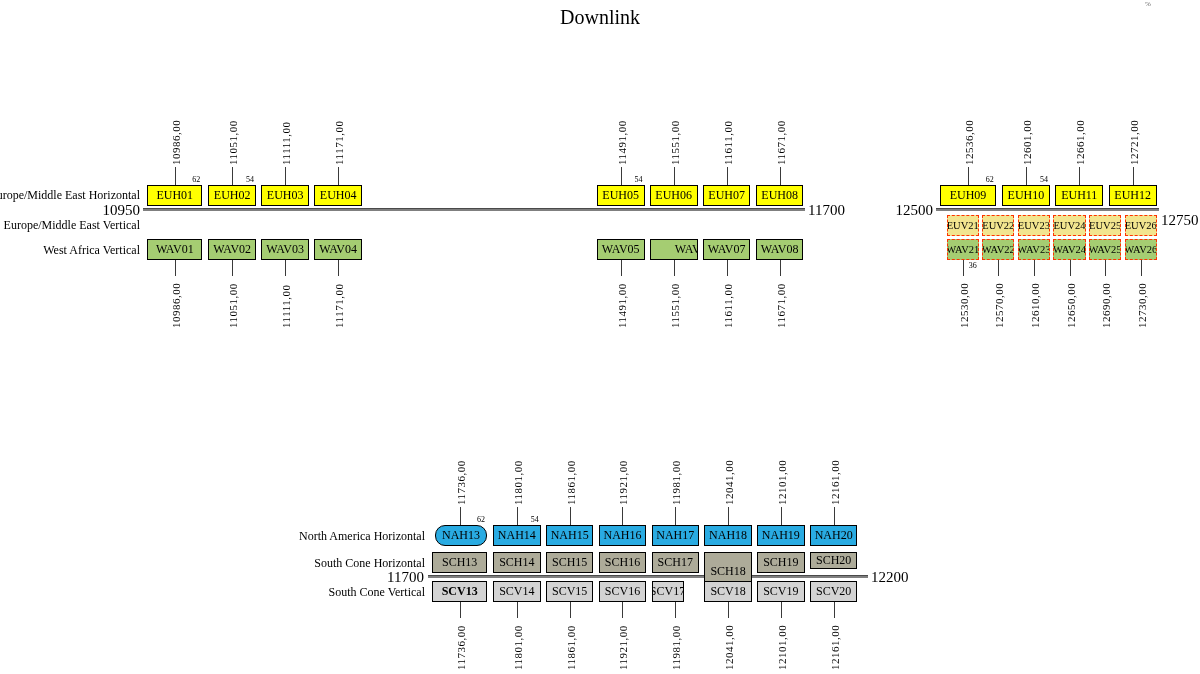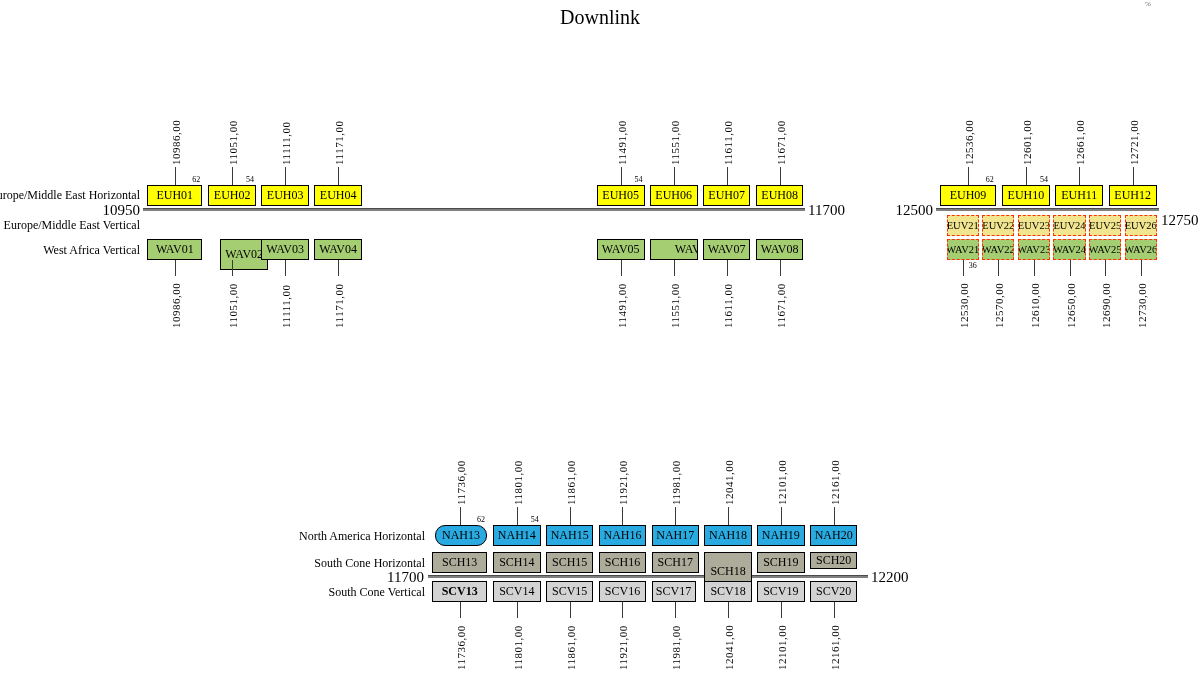--- a/index.html
+++ b/index.html
@@ -123,21 +123,21 @@
     <div class="vlabel" style="left: 1127.69px; top: 165px;">12721,00</div>
     <div class="chbox euv" style="left: 946.68px; top: 215px; width: 32.04px; height: 21px; font-size: 10.5px;">EUV21</div>
     <div class="chbox euv" style="left: 982.28px; top: 215px; width: 32.04px; height: 21px; font-size: 10.5px;">EUV22</div>
     <div class="chbox euv" style="left: 1017.88px; top: 215px; width: 32.04px; height: 21px; font-size: 10.5px;">EUV23</div>
     <div class="chbox euv" style="left: 1053.48px; top: 215px; width: 32.04px; height: 21px; font-size: 10.5px;">EUV24</div>
     <div class="chbox euv" style="left: 1089.08px; top: 215px; width: 32.04px; height: 21px; font-size: 10.5px;">EUV25</div>
     <div class="chbox euv" style="left: 1124.68px; top: 215px; width: 32.04px; height: 21px; font-size: 10.5px;">EUV26</div>
     <div class="chbox wav" style="left: 147.415px; top: 239px; width: 54.746px; height: 21px;">WAV01</div>
     <div class="tick" style="left: 174.788px; top: 260px; height: 16px;"></div>
     <div class="vlabel" style="left: 169.788px; top: 328px;">10986,00</div>
-    <div class="chbox wav" style="left: 208.342px; top: 239px; width: 47.682px; height: 31px; margin-left: 12px;">WAV02</div>
+    <div class="chbox wav" style="left: 208.342px; top: 239px; width: 47.682px; height: 21px;">WAV02</div>
     <div class="tick" style="left: 232.183px; top: 260px; height: 16px;"></div>
     <div class="vlabel" style="left: 227.183px; top: 328px;">11051,00</div>
     <div class="chbox wav" style="left: 261.322px; top: 239px; width: 47.682px; height: 21px;">WAV03</div>
     <div class="tick" style="left: 285.163px; top: 260px; height: 16px;"></div>
     <div class="vlabel" style="left: 280.163px; top: 328px;">11111,00</div>
     <div class="chbox wav" style="left: 314.302px; top: 239px; width: 47.682px; height: 21px;">WAV04</div>
     <div class="tick" style="left: 338.143px; top: 260px; height: 16px;"></div>
     <div class="vlabel" style="left: 333.143px; top: 328px;">11171,00</div>
     <div class="chbox wav" style="left: 596.862px; top: 239px; width: 47.682px; height: 21px;">WAV05</div>
     <div class="tick" style="left: 620.703px; top: 260px; height: 16px;"></div>
@@ -209,21 +209,21 @@
     <div class="vlabel" style="left: 454.68px; top: 670px;">11736,00</div>
     <div class="chbox scv" style="left: 493.12px; top: 581px; width: 47.52px; height: 21px;">SCV14</div>
     <div class="tick" style="left: 516.88px; top: 602px; height: 16px;"></div>
     <div class="vlabel" style="left: 511.88px; top: 670px;">11801,00</div>
     <div class="chbox scv" style="left: 545.92px; top: 581px; width: 47.52px; height: 21px;">SCV15</div>
     <div class="tick" style="left: 569.68px; top: 602px; height: 16px;"></div>
     <div class="vlabel" style="left: 564.68px; top: 670px;">11861,00</div>
     <div class="chbox scv" style="left: 598.72px; top: 581px; width: 47.52px; height: 21px;">SCV16</div>
     <div class="tick" style="left: 622.48px; top: 602px; height: 16px;"></div>
     <div class="vlabel" style="left: 617.48px; top: 670px;">11921,00</div>
-    <div class="chbox scv" style="left: 651.52px; top: 581px; width: 44px; height: 21px;">SCV17</div>
+    <div class="chbox scv" style="left: 651.52px; top: 581px; width: 32px; height: 21px;">SCV17</div>
     <div class="tick" style="left: 675.28px; top: 602px; height: 16px;"></div>
     <div class="vlabel" style="left: 670.28px; top: 670px;">11981,00</div>
     <div class="chbox scv" style="left: 704.32px; top: 581px; width: 47.52px; height: 21px;">SCV18</div>
     <div class="tick" style="left: 728.08px; top: 602px; height: 16px;"></div>
     <div class="vlabel" style="left: 723.08px; top: 670px;">12041,00</div>
     <div class="chbox scv" style="left: 757.12px; top: 581px; width: 47.52px; height: 21px;">SCV19</div>
     <div class="tick" style="left: 780.88px; top: 602px; height: 16px;"></div>
     <div class="vlabel" style="left: 775.88px; top: 670px;">12101,00</div>
     <div class="chbox scv" style="left: 809.92px; top: 581px; width: 47.52px; height: 21px;">SCV20</div>
     <div class="tick" style="left: 833.68px; top: 602px; height: 16px;"></div>

